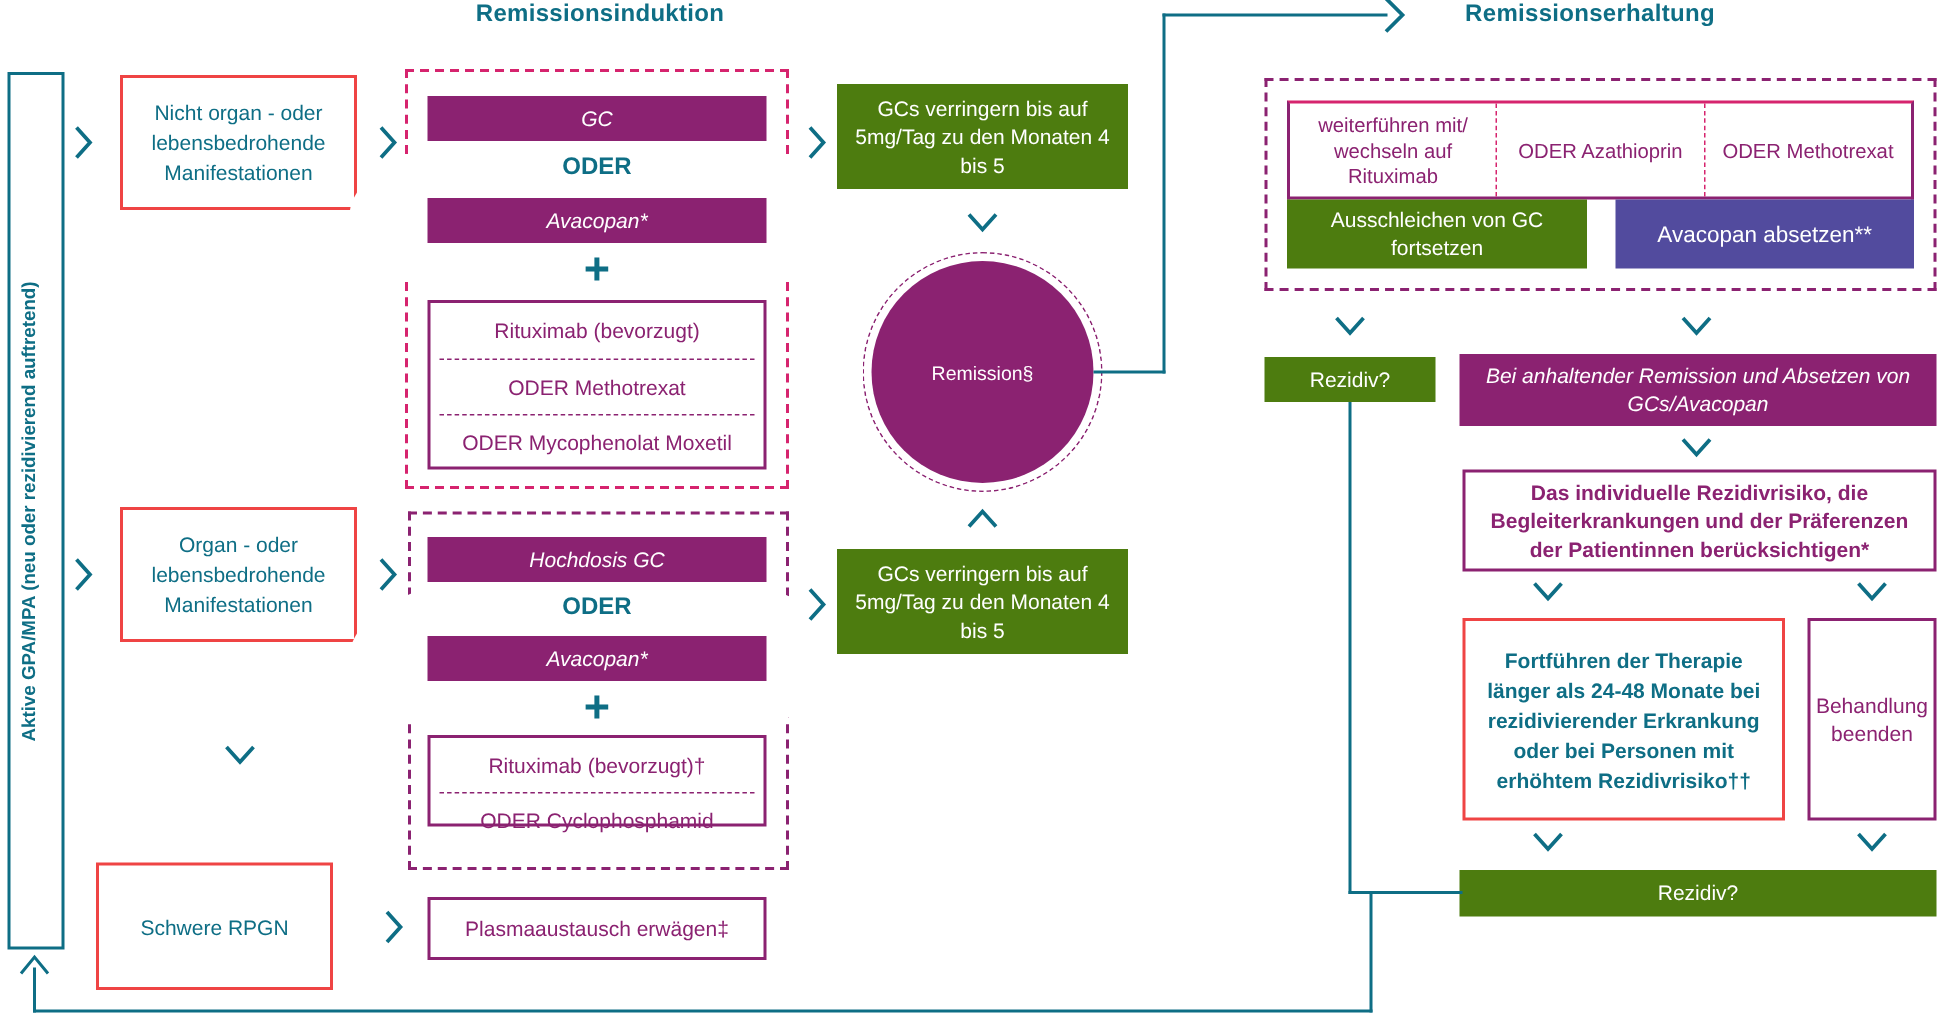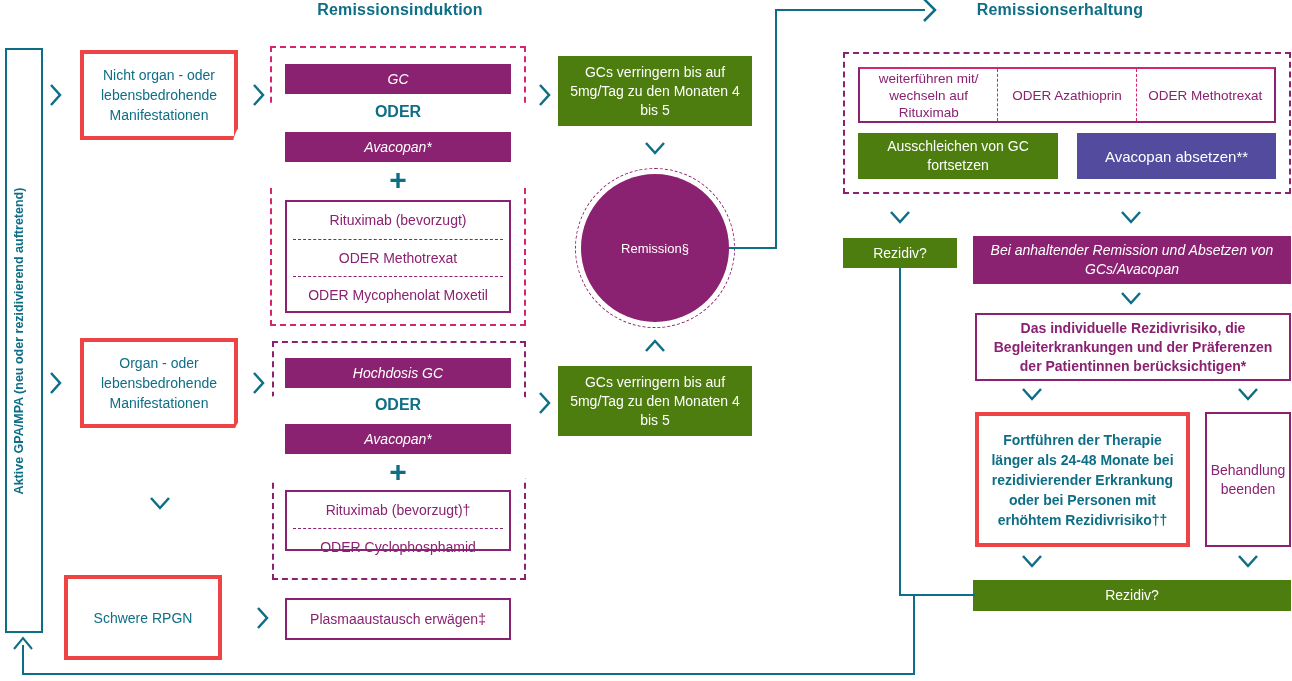--- a/index.html
+++ b/index.html
@@ -5,21 +5,21 @@
   html,body{margin:0;padding:0;background:#fff;}
   body{font-family:"Liberation Sans",sans-serif;}
   #stage{position:relative;width:1292px;height:681px;background:#ffffff;overflow:hidden;}
   .abs{position:absolute;box-sizing:border-box;}
   .ctr{display:flex;align-items:center;justify-content:center;text-align:center;}
 
   .teal-txt{color:#0E6E85;}
 
   .hdr{font-size:16px;font-weight:bold;letter-spacing:.2px;}
 
-  .box-teal-out{background:#ffffff;border:4px solid #ef4444;color:#0E6E85;font-size:14px;line-height:20px;}
+  .box-teal-out{background:#ffffff;border:2px solid #ef4444;color:#0E6E85;font-size:14px;line-height:20px;}
   .box-teal-fill{background:#4d7c0f;color:#ffffff;font-size:14px;line-height:19px;}
   .box-plum-fill{background:#8B2271;color:#ffffff;font-size:14px;line-height:19px;font-style:italic;}
   .box-plum-out{background:#ffffff;border:2px solid #8B2271;color:#8B2271;font-size:14px;line-height:19px;}
   .box-violet-fill{background:#524B9E;color:#ffffff;font-size:15px;line-height:19px;}
 
   .dash-red{border:2px dashed #D6246E;}
   .dash-plum{border:2px dashed #8B2271;}
 
   .oval{background:#ffffff;border-radius:50%;}
 
@@ -198,21 +198,21 @@
   <div class="abs line" style="left:775px;top:9px;width:2px;height:240px;"></div>
   <div class="abs line" style="left:775px;top:9px;width:150px;height:2px;"></div>
   <div class="abs" style="left:921px;top:-3px;width:18px;height:26px;">
     <svg width="18" height="26" viewBox="0 0 18 26">
         <polyline points="3,2 14,13 3,24" fill="none" stroke="#0E6E85" stroke-width="2.5"></polyline>
       </svg>
   </div>
 
   <div class="abs dash-plum" style="left:843px;top:52px;width:448px;height:142px;"></div>
 
-  <div class="abs" style="left:858px;top:67px;width:418px;height:56px;background:#ffffff;border:2px solid #8B2271;border-top:2px solid #D6246E;display:flex;">
+  <div class="abs" style="left:858px;top:67px;width:418px;height:66px;background:#ffffff;border:2px solid #8B2271;border-top:2px solid #D6246E;display:flex;">
     <div class="ctr" style="flex:1;padding:0 4px;font-size:13.5px;line-height:17px;color:#8B2271;">
       <span>weiterführen mit/ wechseln auf Rituximab</span>
     </div>
     <div class="vdashdiv" style="width:0;"></div>
     <div class="ctr" style="flex:1;padding:0 4px;font-size:13.5px;line-height:17px;color:#8B2271;">
       <span>ODER Azathioprin</span>
     </div>
     <div class="vdashdiv" style="width:0;"></div>
     <div class="ctr" style="flex:1;padding:0 4px;font-size:13.5px;line-height:17px;color:#8B2271;">
       <span>ODER Methotrexat</span>

